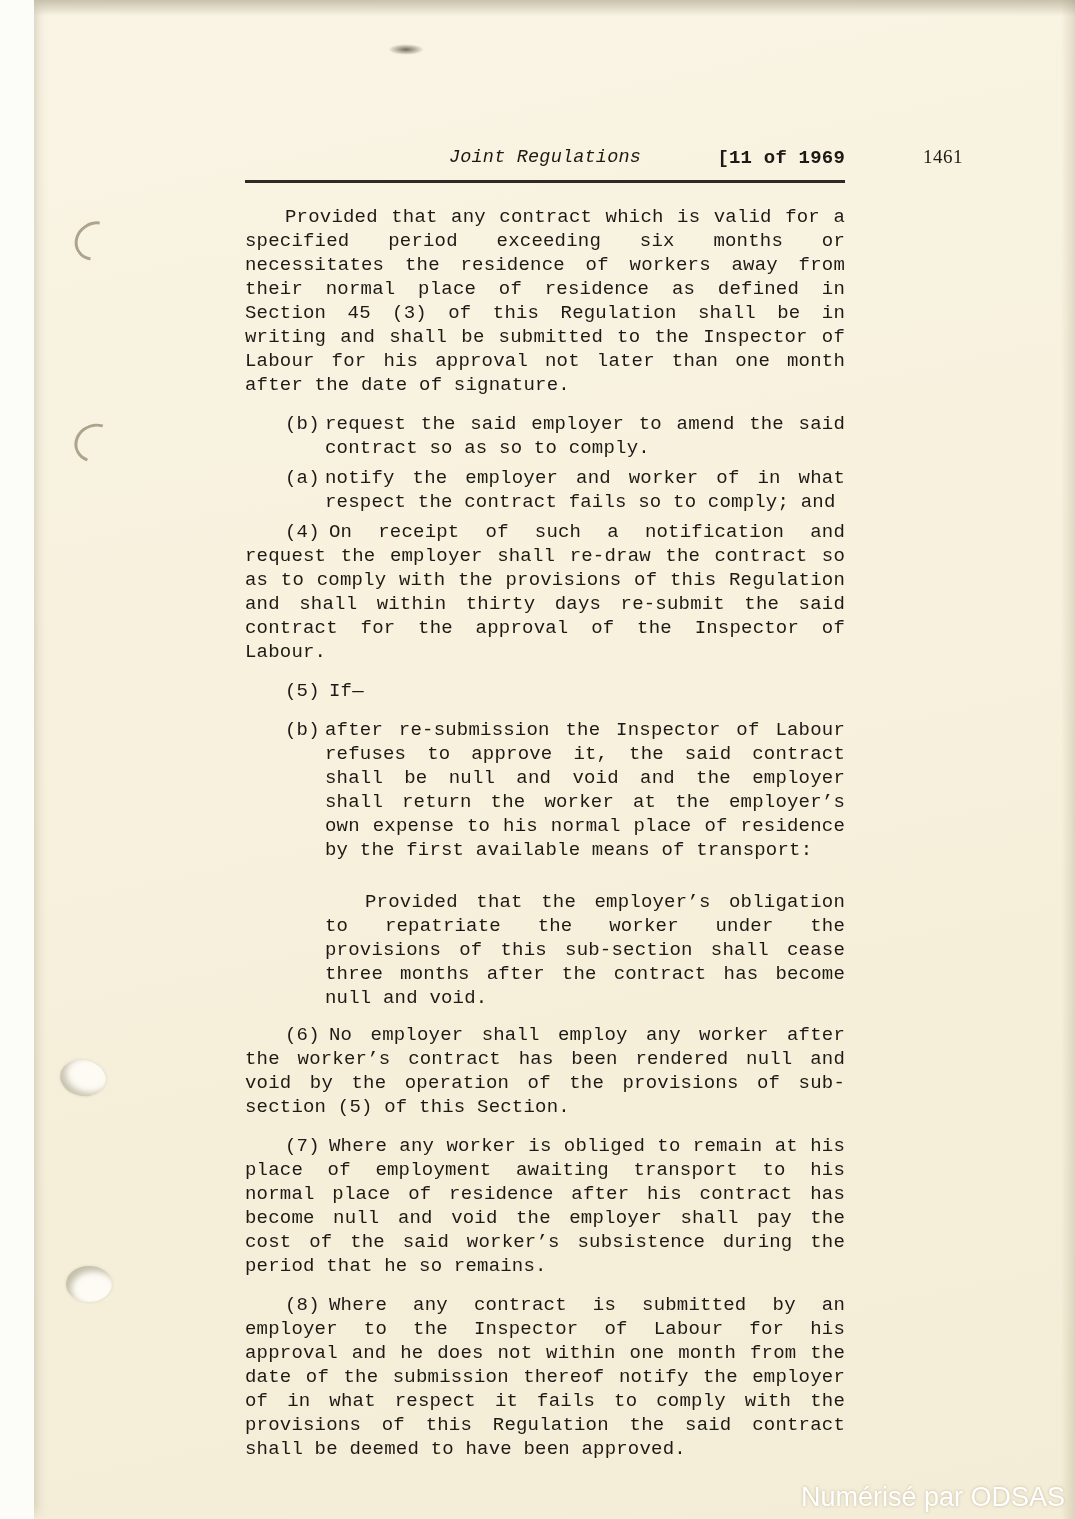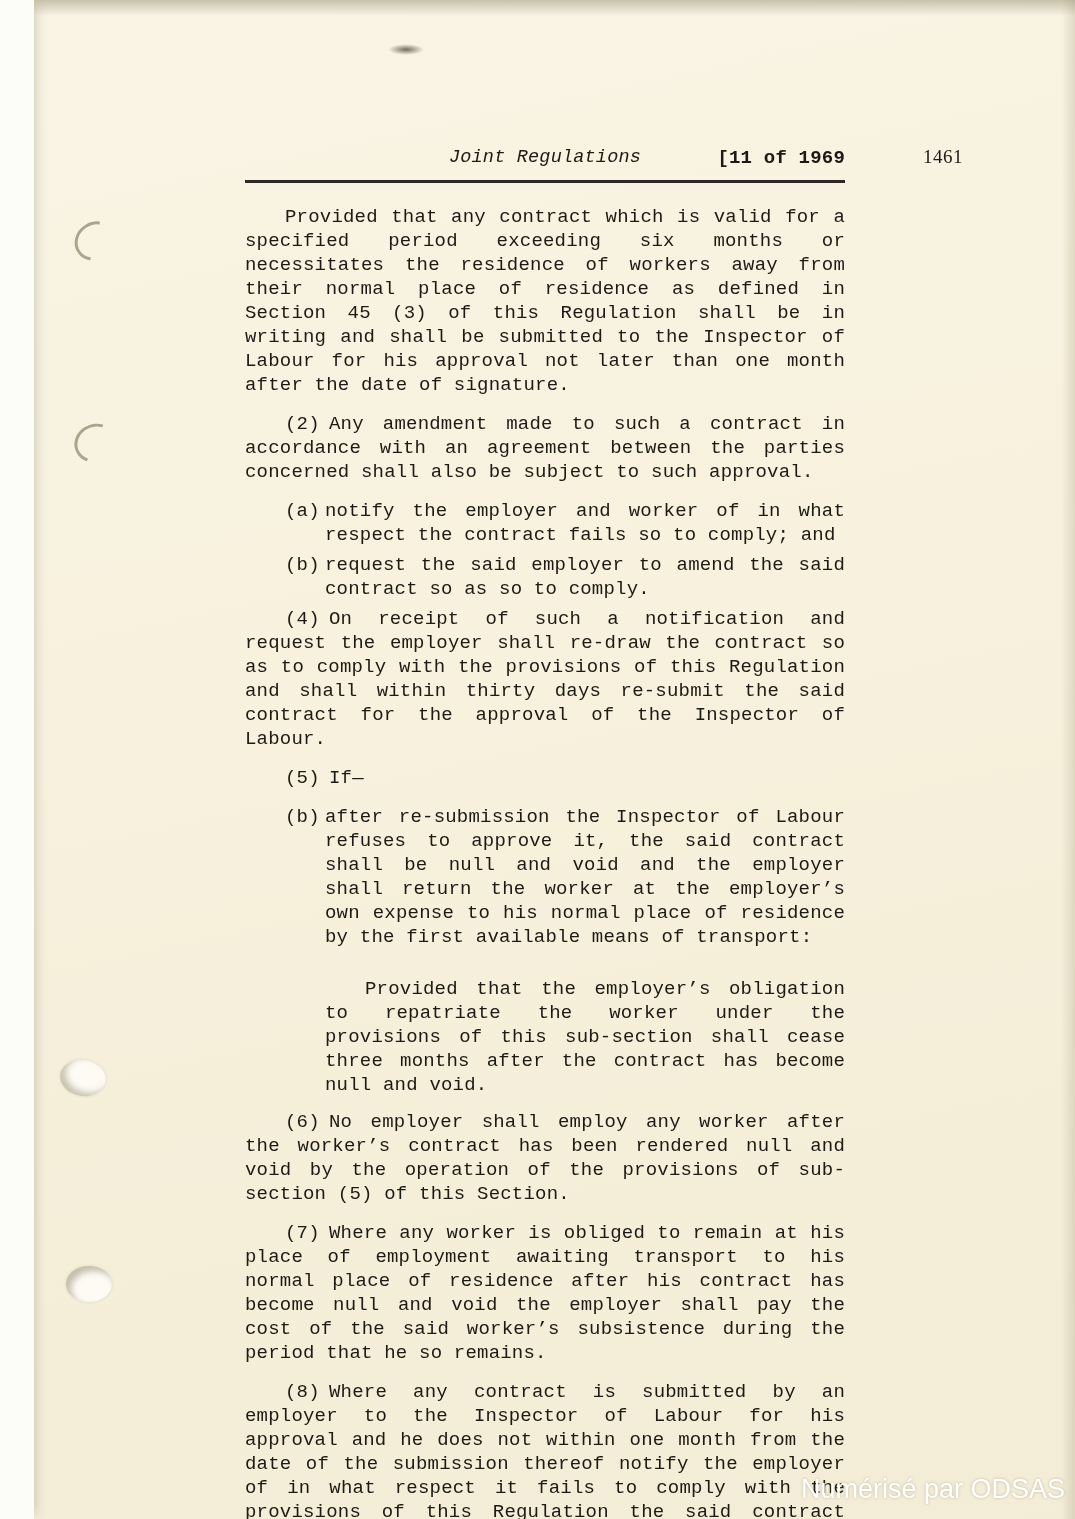--- a/index.html
+++ b/index.html
@@ -73,21 +73,21 @@
   .para .label { display:inline-block; min-width:44px; text-indent:0; }
   .item  {
     text-align:justify; margin:6px 0 6px 0;
     padding-left:80px; text-indent:-40px;
   }
   .item .label { display:inline-block; width:40px; text-indent:0; }
   .proviso {
     text-align:justify; margin:28px 0 13px 80px; text-indent:40px;
   }
   .watermark {
-    position:absolute; right:10px; bottom:14px;
+    position:absolute; right:10px; bottom:6px;
     font-family:"Liberation Sans","DejaVu Sans",sans-serif;
     font-size:27px; color:#ffffff;
     text-shadow:0 0 3px rgba(130,120,90,.45);
   }
 </style>
 </head>
 <body>
 
 <div class="page">
   <div class="edge-top"></div>
@@ -103,23 +103,22 @@
   <div class="pageno">1461</div>
 
   <div class="doc">
     <div class="header">
       <span class="title">Joint Regulations</span>
       <span class="citation">[11 of 1969</span>
     </div>
     <div class="rule"></div>
     <div>
         <p class="para">Provided that any contract which is valid for a specified period exceeding six months or necessitates the residence of workers away from their normal place of residence as defined in Section 45 (3) of this Regulation shall be in writing and shall be submitted to the Inspector of Labour for his approval not later than one month after the date of signature.</p>
-        <p class="para"><span class="label">(2)</span>Any amendment made to such a contract in accordance with an agreement between the parties concerned shall also be subject to such approval.</p>
+        <p class="item"><span class="label">(b)</span>request the said employer to amend the said contract so as so to comply.</p>
         <p class="item"><span class="label">(a)</span>notify the employer and worker of in what respect the contract fails so to comply; and</p>
-        <p class="item"><span class="label">(b)</span>request the said employer to amend the said contract so as so to comply.</p>
         <p class="para"><span class="label">(4)</span>On receipt of such a notification and request the employer shall re-draw the contract so as to comply with the provisions of this Regulation and shall within thirty days re-submit the said contract for the approval of the Inspector of Labour.</p>
         <p class="para"><span class="label">(5)</span>If—</p>
         <p class="item"><span class="label">(b)</span>after re-submission the Inspector of Labour refuses to approve it, the said contract shall be null and void and the employer shall return the worker at the employer’s own expense to his normal place of residence by the first available means of transport:</p>
         <p class="proviso">Provided that the employer’s obligation to repatriate the worker under the provisions of this sub-section shall cease three months after the contract has become null and void.</p>
         <p class="para"><span class="label">(6)</span>No employer shall employ any worker after the worker’s contract has been rendered null and void by the operation of the provisions of sub-section (5) of this Section.</p>
         <p class="para"><span class="label">(7)</span>Where any worker is obliged to remain at his place of employment awaiting transport to his normal place of residence after his contract has become null and void the employer shall pay the cost of the said worker’s subsistence during the period that he so remains.</p>
         <p class="para"><span class="label">(8)</span>Where any contract is submitted by an employer to the Inspector of Labour for his approval and he does not within one month from the date of the submission thereof notify the employer of in what respect it fails to comply with the provisions of this Regulation the said contract shall be deemed to have been approved.</p>
       </div>
   </div>
 

